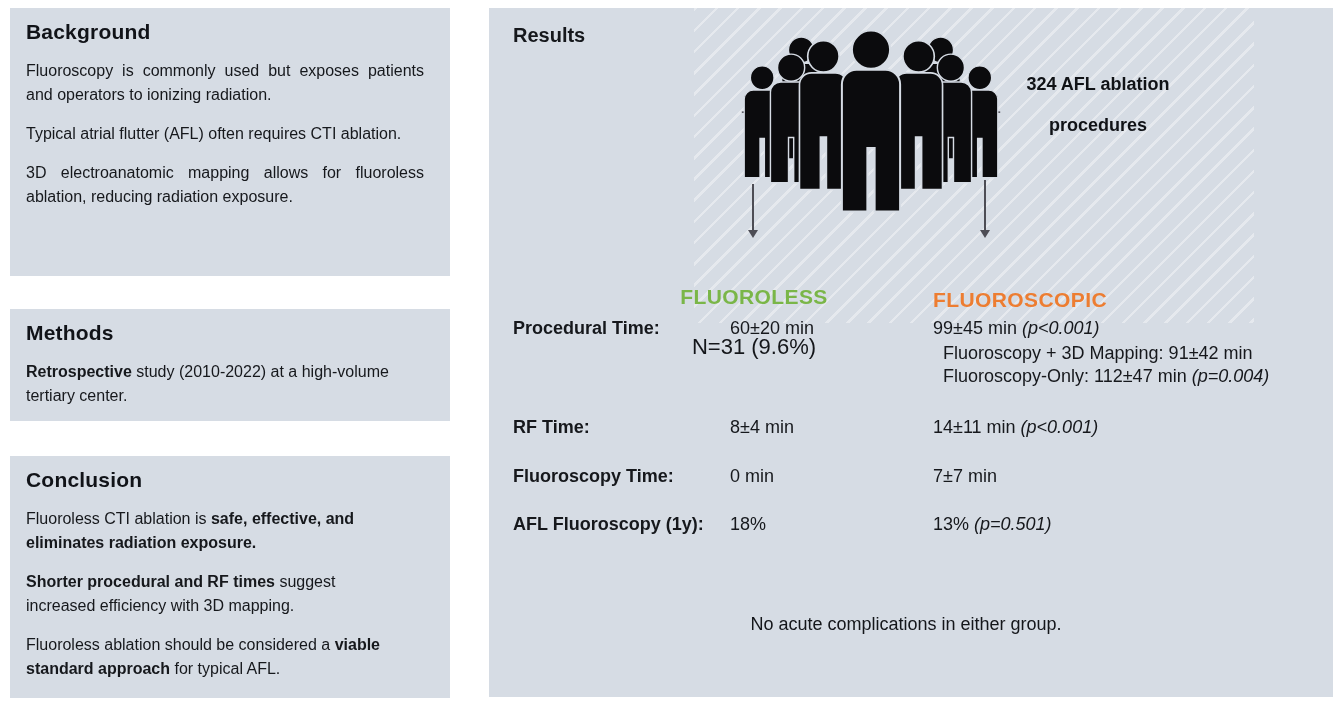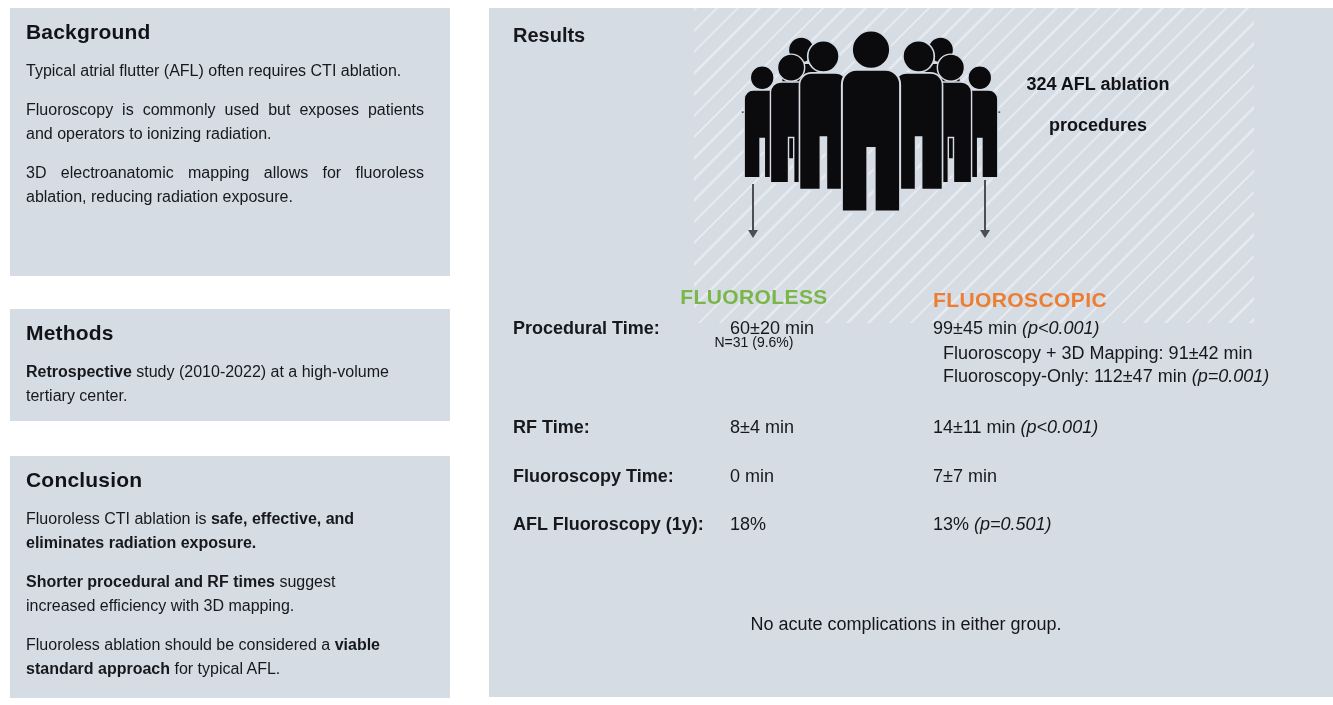--- a/index.html
+++ b/index.html
@@ -32,41 +32,41 @@
   .arrow .head{position:absolute;left:2.5px;width:0;height:0;border-left:5.5px solid transparent;border-right:5.5px solid transparent;border-top:8px solid #4d4d55;}
   #arrow-left{left:256px;top:176px;height:54px;}
   #arrow-left .shaft{height:46px;}
   #arrow-left .head{top:46px;}
   #arrow-right{left:488px;top:172px;height:58px;}
   #arrow-right .shaft{height:50px;}
   #arrow-right .head{top:50px;}
   .grp{position:absolute;width:240px;text-align:center;font-size:21px;font-weight:800;letter-spacing:.4px;}
   #grp-a{left:145px;top:277px;}
   #grp-b{left:411px;top:280px;}
-  .nlab{position:absolute;width:240px;text-align:center;font-size:14px;color:#14161a;}
+  .nlab{position:absolute;width:240px;text-align:center;font-size:22px;color:#14161a;}
   #n-a{left:145px;top:326px;}
   #n-b{left:411px;top:329px;}
   .t-row{position:absolute;left:24px;width:800px;font-size:18px;line-height:21px;}
   .t-row .lab{position:absolute;left:0;top:0;font-weight:700;}
   .t-row .c2{position:absolute;left:217px;top:0;}
   .t-row .c3{position:absolute;left:420px;top:0;white-space:nowrap;}
   .subline{position:absolute;left:454px;font-size:18px;line-height:21px;white-space:nowrap;}
   .footnote{position:absolute;left:117px;top:606px;width:600px;text-align:center;font-size:18px;color:#14161a;}
   
   #bg-box{left:10px;top:8px;width:440px;height:268px;}
   #me-box{left:10px;top:309px;width:440px;height:112px;}
   #co-box{left:10px;top:456px;width:440px;height:242px;}
 </style>
 </head>
 <body>
 
 <div class="panel leftbox justify" id="bg-box">
   <h2>Background</h2>
+  <p><span>Fluoroscopy is commonly used but exposes patients and operators to ionizing radiation.</span></p>
   <p><span>Typical atrial flutter (AFL) often requires CTI ablation.</span></p>
-  <p><span>Fluoroscopy is commonly used but exposes patients and operators to ionizing radiation.</span></p>
   <p><span>3D electroanatomic mapping allows for fluoroless ablation, reducing radiation exposure.</span></p>
 </div>
 
 <div class="panel leftbox methods" id="me-box">
   <h2>Methods</h2>
   <p><span style="font-weight: 700;">Retrospective</span><span> study (2010-2022) at a high-volume tertiary center.</span></p>
 </div>
 
 <div class="panel leftbox conclusion" id="co-box">
   <h2>Conclusion</h2>
@@ -120,21 +120,21 @@
   <div class="grp" id="grp-b" style="color: rgb(237, 125, 49);">FLUOROSCOPIC</div>
 
   <div class="nlab" id="n-a">N=31 (9.6%)</div>
 
   <div class="t-row" style="top:310px">
     <span class="lab">Procedural Time:</span>
     <span class="c2">60±20 min</span>
     <span class="c3"><span>99±45 min </span><span style="font-style: italic;">(p&lt;0.001)</span></span>
   </div>
   <div class="subline" style="top:335px"><span>Fluoroscopy + 3D Mapping: 91±42 min</span></div>
-  <div class="subline" style="top:358px"><span>Fluoroscopy-Only: 112±47 min </span><span style="font-style: italic;">(p=0.001)</span></div>
+  <div class="subline" style="top:358px"><span>Fluoroscopy-Only: 112±47 min </span><span style="font-style: italic;">(p=0.004)</span></div>
 
   <div class="t-row" style="top:409px">
     <span class="lab">RF Time:</span>
     <span class="c2">8±4 min</span>
     <span class="c3"><span>14±11 min </span><span style="font-style: italic;">(p&lt;0.001)</span></span>
   </div>
 
   <div class="t-row" style="top:458px">
     <span class="lab">Fluoroscopy Time:</span>
     <span class="c2">0 min</span>

